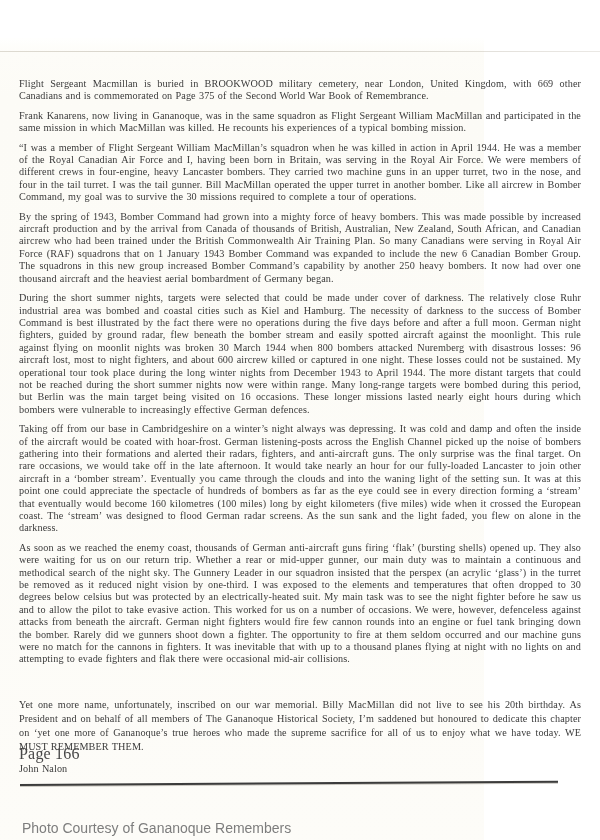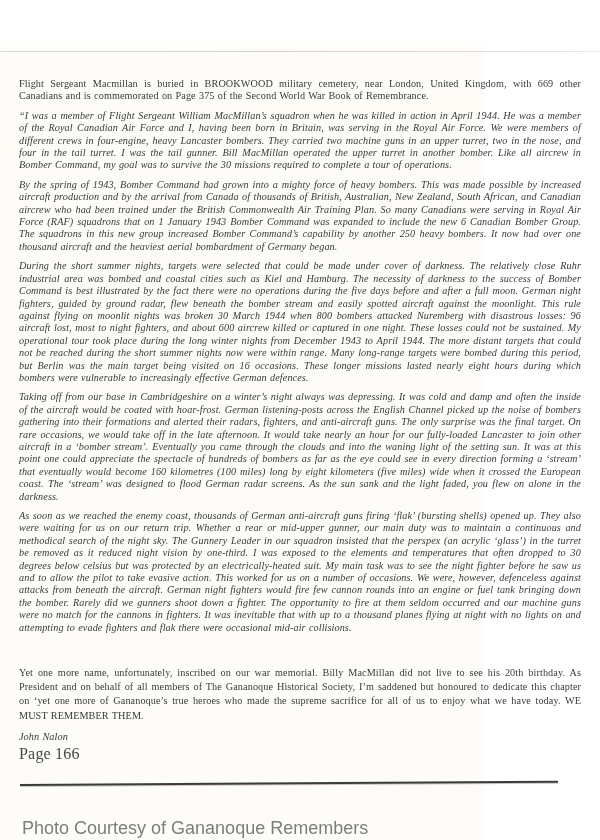--- a/index.html
+++ b/index.html
@@ -36,27 +36,26 @@
     width: 562px;
     color: #3a3a3a;
     font-size: 10.2px;
     line-height: 12.4px;
     text-align: justify;
     letter-spacing: 0.1px;
     word-spacing: 0.6px;
   }
   .content p { margin: 0 0 7px 0; }
   .roman { font-style: normal; }
-  .quote { font-style: italic; }
+  .quote { }
   .closing {
     margin-top: 32px !important;
     line-height: 14.2px;
   }
   .signature {
-    font-style: italic;
     line-height: 14.2px;
     margin-bottom: 0 !important;
   }
   .footer-rule {
     position: absolute;
     top: 746px;
     left: 20px;
     width: 538px;
     height: 1.6px;
     background: #3c3c3c;
@@ -72,34 +71,35 @@
     color: #474747;
     font-style: normal;
     letter-spacing: 0.2px;
   }
   .credits {
     position: absolute;
     top: 782px;
     left: 22px;
     font-family: "Liberation Sans", sans-serif;
     color: #7d7d7d;
-    font-size: 18px;
+    font-size: 14px;
     line-height: 16.5px;
     text-align: left;
   }
 </style>
 </head>
 <body>
 
 <div class="page">
 
   <div class="top-edge"></div>
 
   <div class="content">
     <p class="roman">Flight Sergeant Macmillan is buried in BROOKWOOD military cemetery, near London, United Kingdom, with 669 other Canadians and is commemorated on Page 375 of the Second World War Book of Remembrance.</p>
+    <p class="roman">Frank Kanarens, now living in Gananoque, was in the same squadron as Flight Sergeant William MacMillan and participated in the same mission in which MacMillan was killed. He recounts his experiences of a typical bombing mission.</p>
 
     <p class="quote">“I was a member of Flight Sergeant William MacMillan’s squadron when he was killed in action in April 1944. He was a member of the Royal Canadian Air Force and I, having been born in Britain, was serving in the Royal Air Force. We were members of different crews in four-engine, heavy Lancaster bombers. They carried two machine guns in an upper turret, two in the nose, and four in the tail turret. I was the tail gunner. Bill MacMillan operated the upper turret in another bomber. Like all aircrew in Bomber Command, my goal was to survive the 30 missions required to complete a tour of operations.</p>
     <p class="quote">By the spring of 1943, Bomber Command had grown into a mighty force of heavy bombers. This was made possible by increased aircraft production and by the arrival from Canada of thousands of British, Australian, New Zealand, South African, and Canadian aircrew who had been trained under the British Commonwealth Air Training Plan. So many Canadians were serving in Royal Air Force (RAF) squadrons that on 1 January 1943 Bomber Command was expanded to include the new 6 Canadian Bomber Group. The squadrons in this new group increased Bomber Command’s capability by another 250 heavy bombers. It now had over one thousand aircraft and the heaviest aerial bombardment of Germany began.</p>
     <p class="quote">During the short summer nights, targets were selected that could be made under cover of darkness. The relatively close Ruhr industrial area was bombed and coastal cities such as Kiel and Hamburg. The necessity of darkness to the success of Bomber Command is best illustrated by the fact there were no operations during the five days before and after a full moon. German night fighters, guided by ground radar, flew beneath the bomber stream and easily spotted aircraft against the moonlight. This rule against flying on moonlit nights was broken 30 March 1944 when 800 bombers attacked Nuremberg with disastrous losses: 96 aircraft lost, most to night fighters, and about 600 aircrew killed or captured in one night. These losses could not be sustained. My operational tour took place during the long winter nights from December 1943 to April 1944. The more distant targets that could not be reached during the short summer nights now were within range. Many long-range targets were bombed during this period, but Berlin was the main target being visited on 16 occasions. These longer missions lasted nearly eight hours during which bombers were vulnerable to increasingly effective German defences.</p>
     <p class="quote">Taking off from our base in Cambridgeshire on a winter’s night always was depressing. It was cold and damp and often the inside of the aircraft would be coated with hoar-frost. German listening-posts across the English Channel picked up the noise of bombers gathering into their formations and alerted their radars, fighters, and anti-aircraft guns. The only surprise was the final target. On rare occasions, we would take off in the late afternoon. It would take nearly an hour for our fully-loaded Lancaster to join other aircraft in a ‘bomber stream’. Eventually you came through the clouds and into the waning light of the setting sun. It was at this point one could appreciate the spectacle of hundreds of bombers as far as the eye could see in every direction forming a ‘stream’ that eventually would become 160 kilometres (100 miles) long by eight kilometers (five miles) wide when it crossed the European coast. The ‘stream’ was designed to flood German radar screens. As the sun sank and the light faded, you flew on alone in the darkness.</p>
     <p class="quote">As soon as we reached the enemy coast, thousands of German anti-aircraft guns firing ‘flak’ (bursting shells) opened up. They also were waiting for us on our return trip. Whether a rear or mid-upper gunner, our main duty was to maintain a continuous and methodical search of the night sky. The Gunnery Leader in our squadron insisted that the perspex (an acrylic ‘glass’) in the turret be removed as it reduced night vision by one-third. I was exposed to the elements and temperatures that often dropped to 30 degrees below celsius but was protected by an electrically-heated suit. My main task was to see the night fighter before he saw us and to allow the pilot to take evasive action. This worked for us on a number of occasions. We were, however, defenceless against attacks from beneath the aircraft. German night fighters would fire few cannon rounds into an engine or fuel tank bringing down the bomber. Rarely did we gunners shoot down a fighter. The opportunity to fire at them seldom occurred and our machine guns were no match for the cannons in fighters. It was inevitable that with up to a thousand planes flying at night with no lights on and attempting to evade fighters and flak there were occasional mid-air collisions.</p>
 
     <p class="closing">Yet one more name, unfortunately, inscribed on our war memorial.  Billy MacMillan did not live to see his 20th birthday. As President and on behalf of all members of The Gananoque Historical Society, I’m saddened but honoured to dedicate this chapter on ‘yet one more of Gananoque’s true heroes who made the supreme sacrifice for all of us to enjoy what we have today. WE MUST REMEMBER THEM.</p>
     <p class="signature">John Nalon</p>
   </div>

